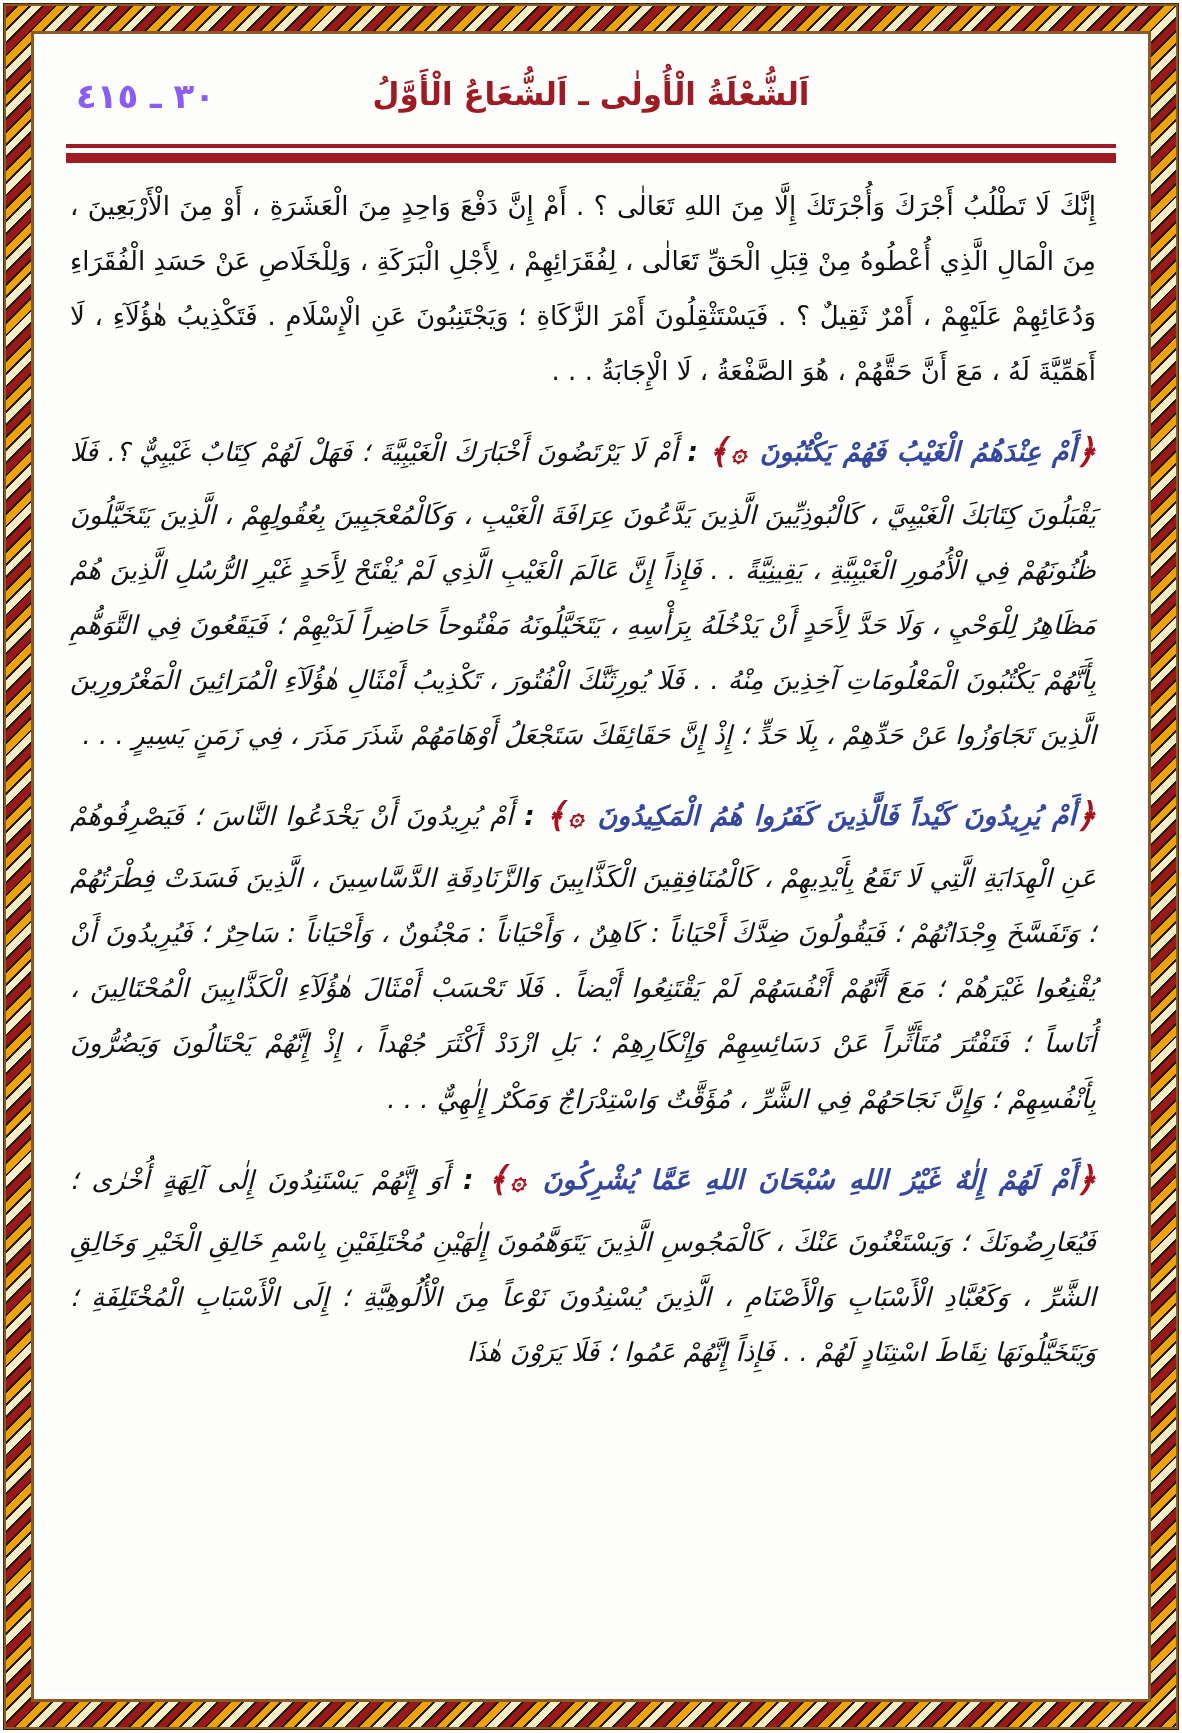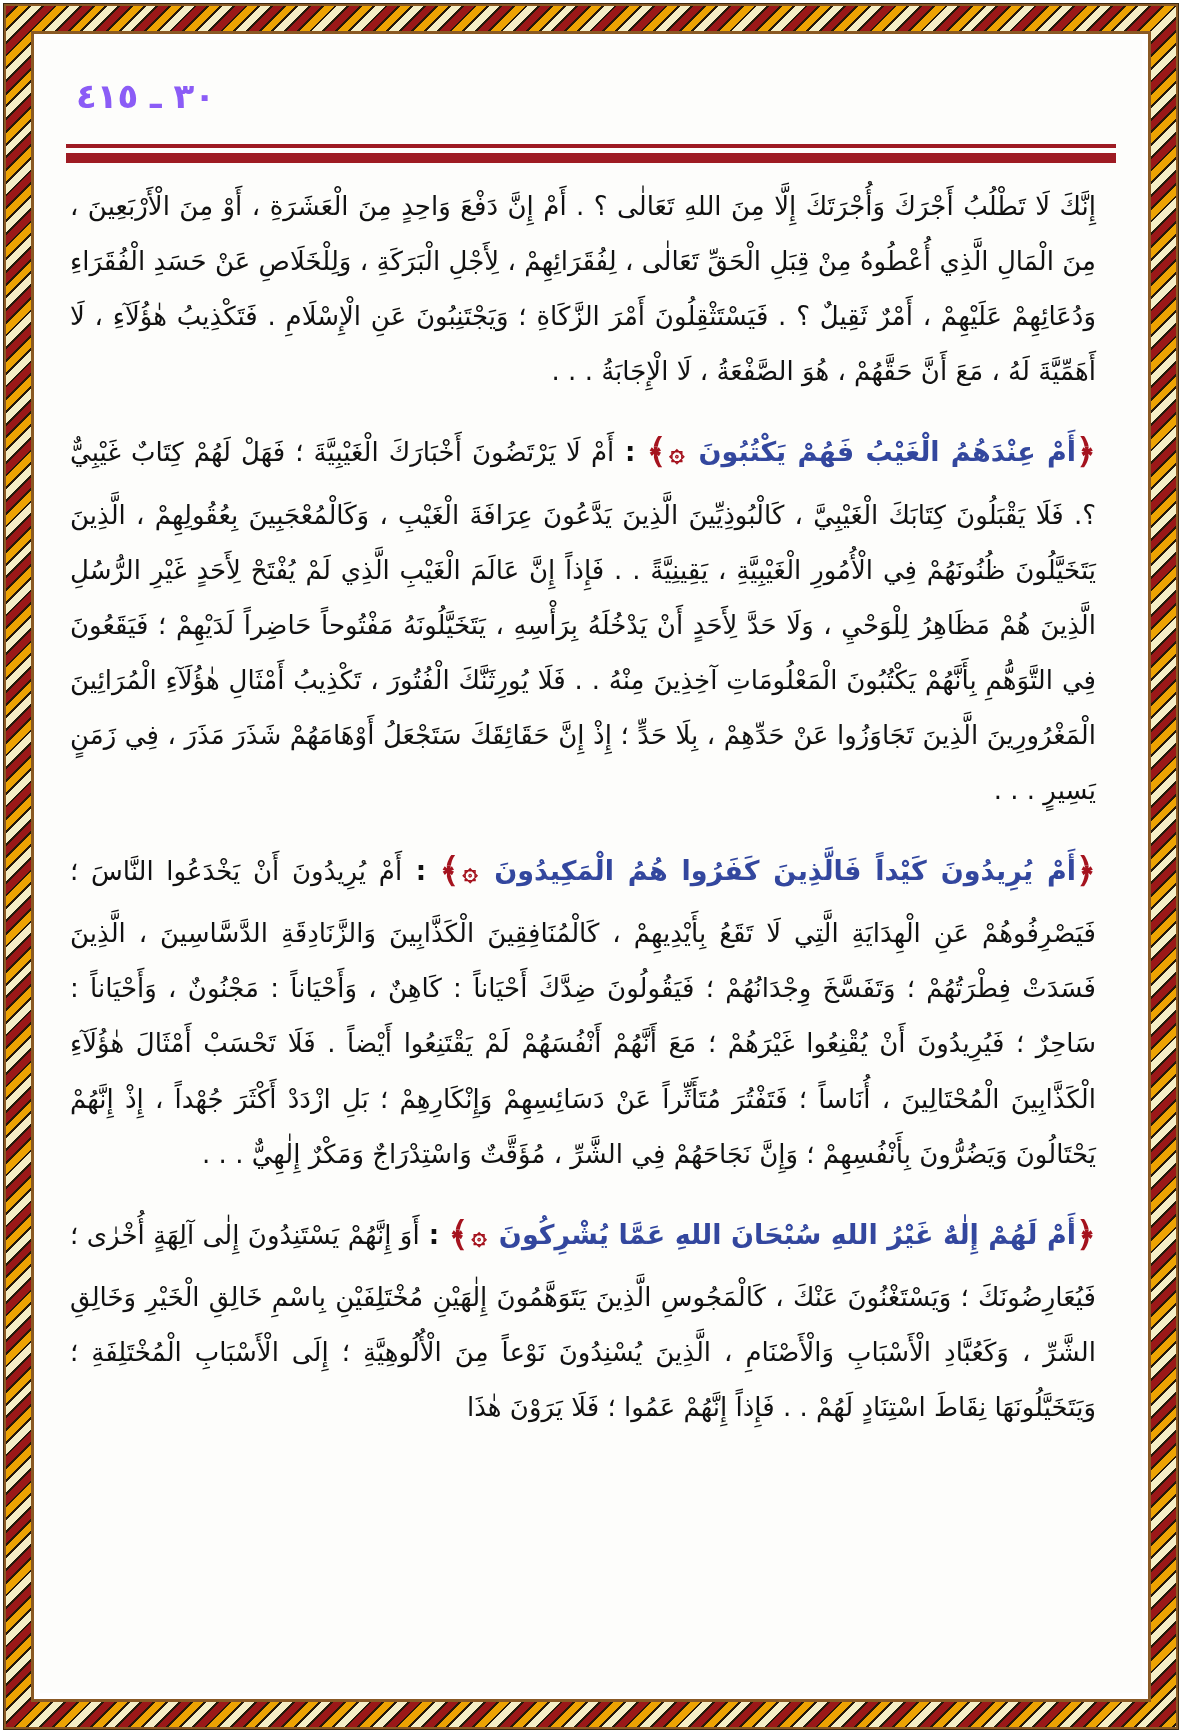--- a/index.html
+++ b/index.html
@@ -55,21 +55,21 @@
   .body-text{
     margin-top:16px;
     padding:0 6px;
     color:#111;
     font-size:26px;
     line-height:2.12;
     text-align:justify;
     direction:rtl;
   }
   .body-text p{margin:0 16px 10px 0;}
-  p.has-verse{margin-top:16px;}
+  p.has-verse{margin-top:16px;font-style:italic;}
   .verse{
     color:#33479e;font-weight:bold;font-size:27px;
   }
   .q-bracket{
     color:#a5131e;font-weight:bold;font-size:34px;
     vertical-align:-2px;
   }
   .q-rosette{
     color:#a5131e;font-weight:bold;font-size:26px;
     margin:0 3px;
@@ -80,20 +80,21 @@
 <body>
 
 <div class="frame-edge-outer"></div>
 <div class="frame-chain"></div>
 <div class="frame-edge-inner"></div>
 
 <div class="page-inner">
 
   <div class="page-header">
     <div class="page-number">٣٠ ـ ٤١٥</div>
+    <div class="page-title">اَلشُّعْلَةُ الْأُولٰى ـ اَلشُّعَاعُ الْأَوَّلُ</div>
   </div>
 
   <div class="header-rule"></div>
 
   <div class="body-text" id="body-text">
       <p><span>إِنَّكَ لَا تَطْلُبُ أَجْرَكَ وَأُجْرَتَكَ إِلَّا مِنَ اللهِ تَعَالٰى ؟ . أَمْ إِنَّ دَفْعَ وَاحِدٍ مِنَ الْعَشَرَةِ ، أَوْ مِنَ الْأَرْبَعِينَ ، مِنَ الْمَالِ الَّذِي أُعْطُوهُ مِنْ قِبَلِ الْحَقِّ تَعَالٰى ، لِفُقَرَائِهِمْ ، لِأَجْلِ الْبَرَكَةِ ، وَلِلْخَلَاصِ عَنْ حَسَدِ الْفُقَرَاءِ وَدُعَائِهِمْ عَلَيْهِمْ ، أَمْرٌ ثَقِيلٌ ؟ . فَيَسْتَثْقِلُونَ أَمْرَ الزَّكَاةِ ؛ وَيَجْتَنِبُونَ عَنِ الْإِسْلَامِ . فَتَكْذِيبُ هٰؤُلَآءِ ، لَا أَهَمِّيَّةَ لَهُ ، مَعَ أَنَّ حَقَّهُمْ ، هُوَ الصَّفْعَةُ ، لَا الْإِجَابَةُ . . .</span></p>
       <p class="has-verse"><span class="q-bracket">﴿</span><span class="verse">أَمْ عِنْدَهُمُ الْغَيْبُ فَهُمْ يَكْتُبُونَ</span><span class="q-rosette"> ۞</span><span class="q-bracket">﴾</span><span class="verse-sep"> : </span><span>أَمْ لَا يَرْتَضُونَ أَخْبَارَكَ الْغَيْبِيَّةَ ؛ فَهَلْ لَهُمْ كِتَابٌ غَيْبِيٌّ ؟. فَلَا يَقْبَلُونَ كِتَابَكَ الْغَيْبِيَّ ، كَالْبُوذِيِّينَ الَّذِينَ يَدَّعُونَ عِرَافَةَ الْغَيْبِ ، وَكَالْمُعْجَبِينَ بِعُقُولِهِمْ ، الَّذِينَ يَتَخَيَّلُونَ ظُنُونَهُمْ فِي الْأُمُورِ الْغَيْبِيَّةِ ، يَقِينِيَّةً . . فَإِذاً إِنَّ عَالَمَ الْغَيْبِ الَّذِي لَمْ يُفْتَحْ لِأَحَدٍ غَيْرِ الرُّسُلِ الَّذِينَ هُمْ مَظَاهِرُ لِلْوَحْيِ ، وَلَا حَدَّ لِأَحَدٍ أَنْ يَدْخُلَهُ بِرَأْسِهِ ، يَتَخَيَّلُونَهُ مَفْتُوحاً حَاضِراً لَدَيْهِمْ ؛ فَيَقَعُونَ فِي التَّوَهُّمِ بِأَنَّهُمْ يَكْتُبُونَ الْمَعْلُومَاتِ آخِذِينَ مِنْهُ . . فَلَا يُورِثَنَّكَ الْفُتُورَ ، تَكْذِيبُ أَمْثَالِ هٰؤُلَآءِ الْمُرَائِينَ الْمَغْرُورِينَ الَّذِينَ تَجَاوَزُوا عَنْ حَدِّهِمْ ، بِلَا حَدٍّ ؛ إِذْ إِنَّ حَقَائِقَكَ سَتَجْعَلُ أَوْهَامَهُمْ شَذَرَ مَذَرَ ، فِي زَمَنٍ يَسِيرٍ . . .</span></p>
       <p class="has-verse"><span class="q-bracket">﴿</span><span class="verse">أَمْ يُرِيدُونَ كَيْداً فَالَّذِينَ كَفَرُوا هُمُ الْمَكِيدُونَ</span><span class="q-rosette"> ۞</span><span class="q-bracket">﴾</span><span class="verse-sep"> : </span><span>أَمْ يُرِيدُونَ أَنْ يَخْدَعُوا النَّاسَ ؛ فَيَصْرِفُوهُمْ عَنِ الْهِدَايَةِ الَّتِي لَا تَقَعُ بِأَيْدِيهِمْ ، كَالْمُنَافِقِينَ الْكَذَّابِينَ وَالزَّنَادِقَةِ الدَّسَّاسِينَ ، الَّذِينَ فَسَدَتْ فِطْرَتُهُمْ ؛ وَتَفَسَّخَ وِجْدَانُهُمْ ؛ فَيَقُولُونَ ضِدَّكَ أَحْيَاناً : كَاهِنٌ ، وَأَحْيَاناً : مَجْنُونٌ ، وَأَحْيَاناً : سَاحِرٌ ؛ فَيُرِيدُونَ أَنْ يُقْنِعُوا غَيْرَهُمْ ؛ مَعَ أَنَّهُمْ أَنْفُسَهُمْ لَمْ يَقْتَنِعُوا أَيْضاً . فَلَا تَحْسَبْ أَمْثَالَ هٰؤُلَآءِ الْكَذَّابِينَ الْمُحْتَالِينَ ، أُنَاساً ؛ فَتَفْتُرَ مُتَأَثِّراً عَنْ دَسَائِسِهِمْ وَإِنْكَارِهِمْ ؛ بَلِ ازْدَدْ أَكْثَرَ جُهْداً ، إِذْ إِنَّهُمْ يَحْتَالُونَ وَيَضُرُّونَ بِأَنْفُسِهِمْ ؛ وَإِنَّ نَجَاحَهُمْ فِي الشَّرِّ ، مُؤَقَّتٌ وَاسْتِدْرَاجٌ وَمَكْرٌ إِلٰهِيٌّ . . .</span></p>
       <p class="has-verse"><span class="q-bracket">﴿</span><span class="verse">أَمْ لَهُمْ إِلٰهٌ غَيْرُ اللهِ سُبْحَانَ اللهِ عَمَّا يُشْرِكُونَ</span><span class="q-rosette"> ۞</span><span class="q-bracket">﴾</span><span class="verse-sep"> : </span><span>أَوَ إِنَّهُمْ يَسْتَنِدُونَ إِلٰى آلِهَةٍ أُخْرٰى ؛ فَيُعَارِضُونَكَ ؛ وَيَسْتَغْنُونَ عَنْكَ ، كَالْمَجُوسِ الَّذِينَ يَتَوَهَّمُونَ إِلٰهَيْنِ مُخْتَلِفَيْنِ بِاسْمِ خَالِقِ الْخَيْرِ وَخَالِقِ الشَّرِّ ، وَكَعُبَّادِ الْأَسْبَابِ وَالْأَصْنَامِ ، الَّذِينَ يُسْنِدُونَ نَوْعاً مِنَ الْأُلُوهِيَّةِ ؛ إِلَى الْأَسْبَابِ الْمُخْتَلِفَةِ ؛ وَيَتَخَيَّلُونَهَا نِقَاطَ اسْتِنَادٍ لَهُمْ . . فَإِذاً إِنَّهُمْ عَمُوا ؛ فَلَا يَرَوْنَ هٰذَا</span></p>
     </div>

